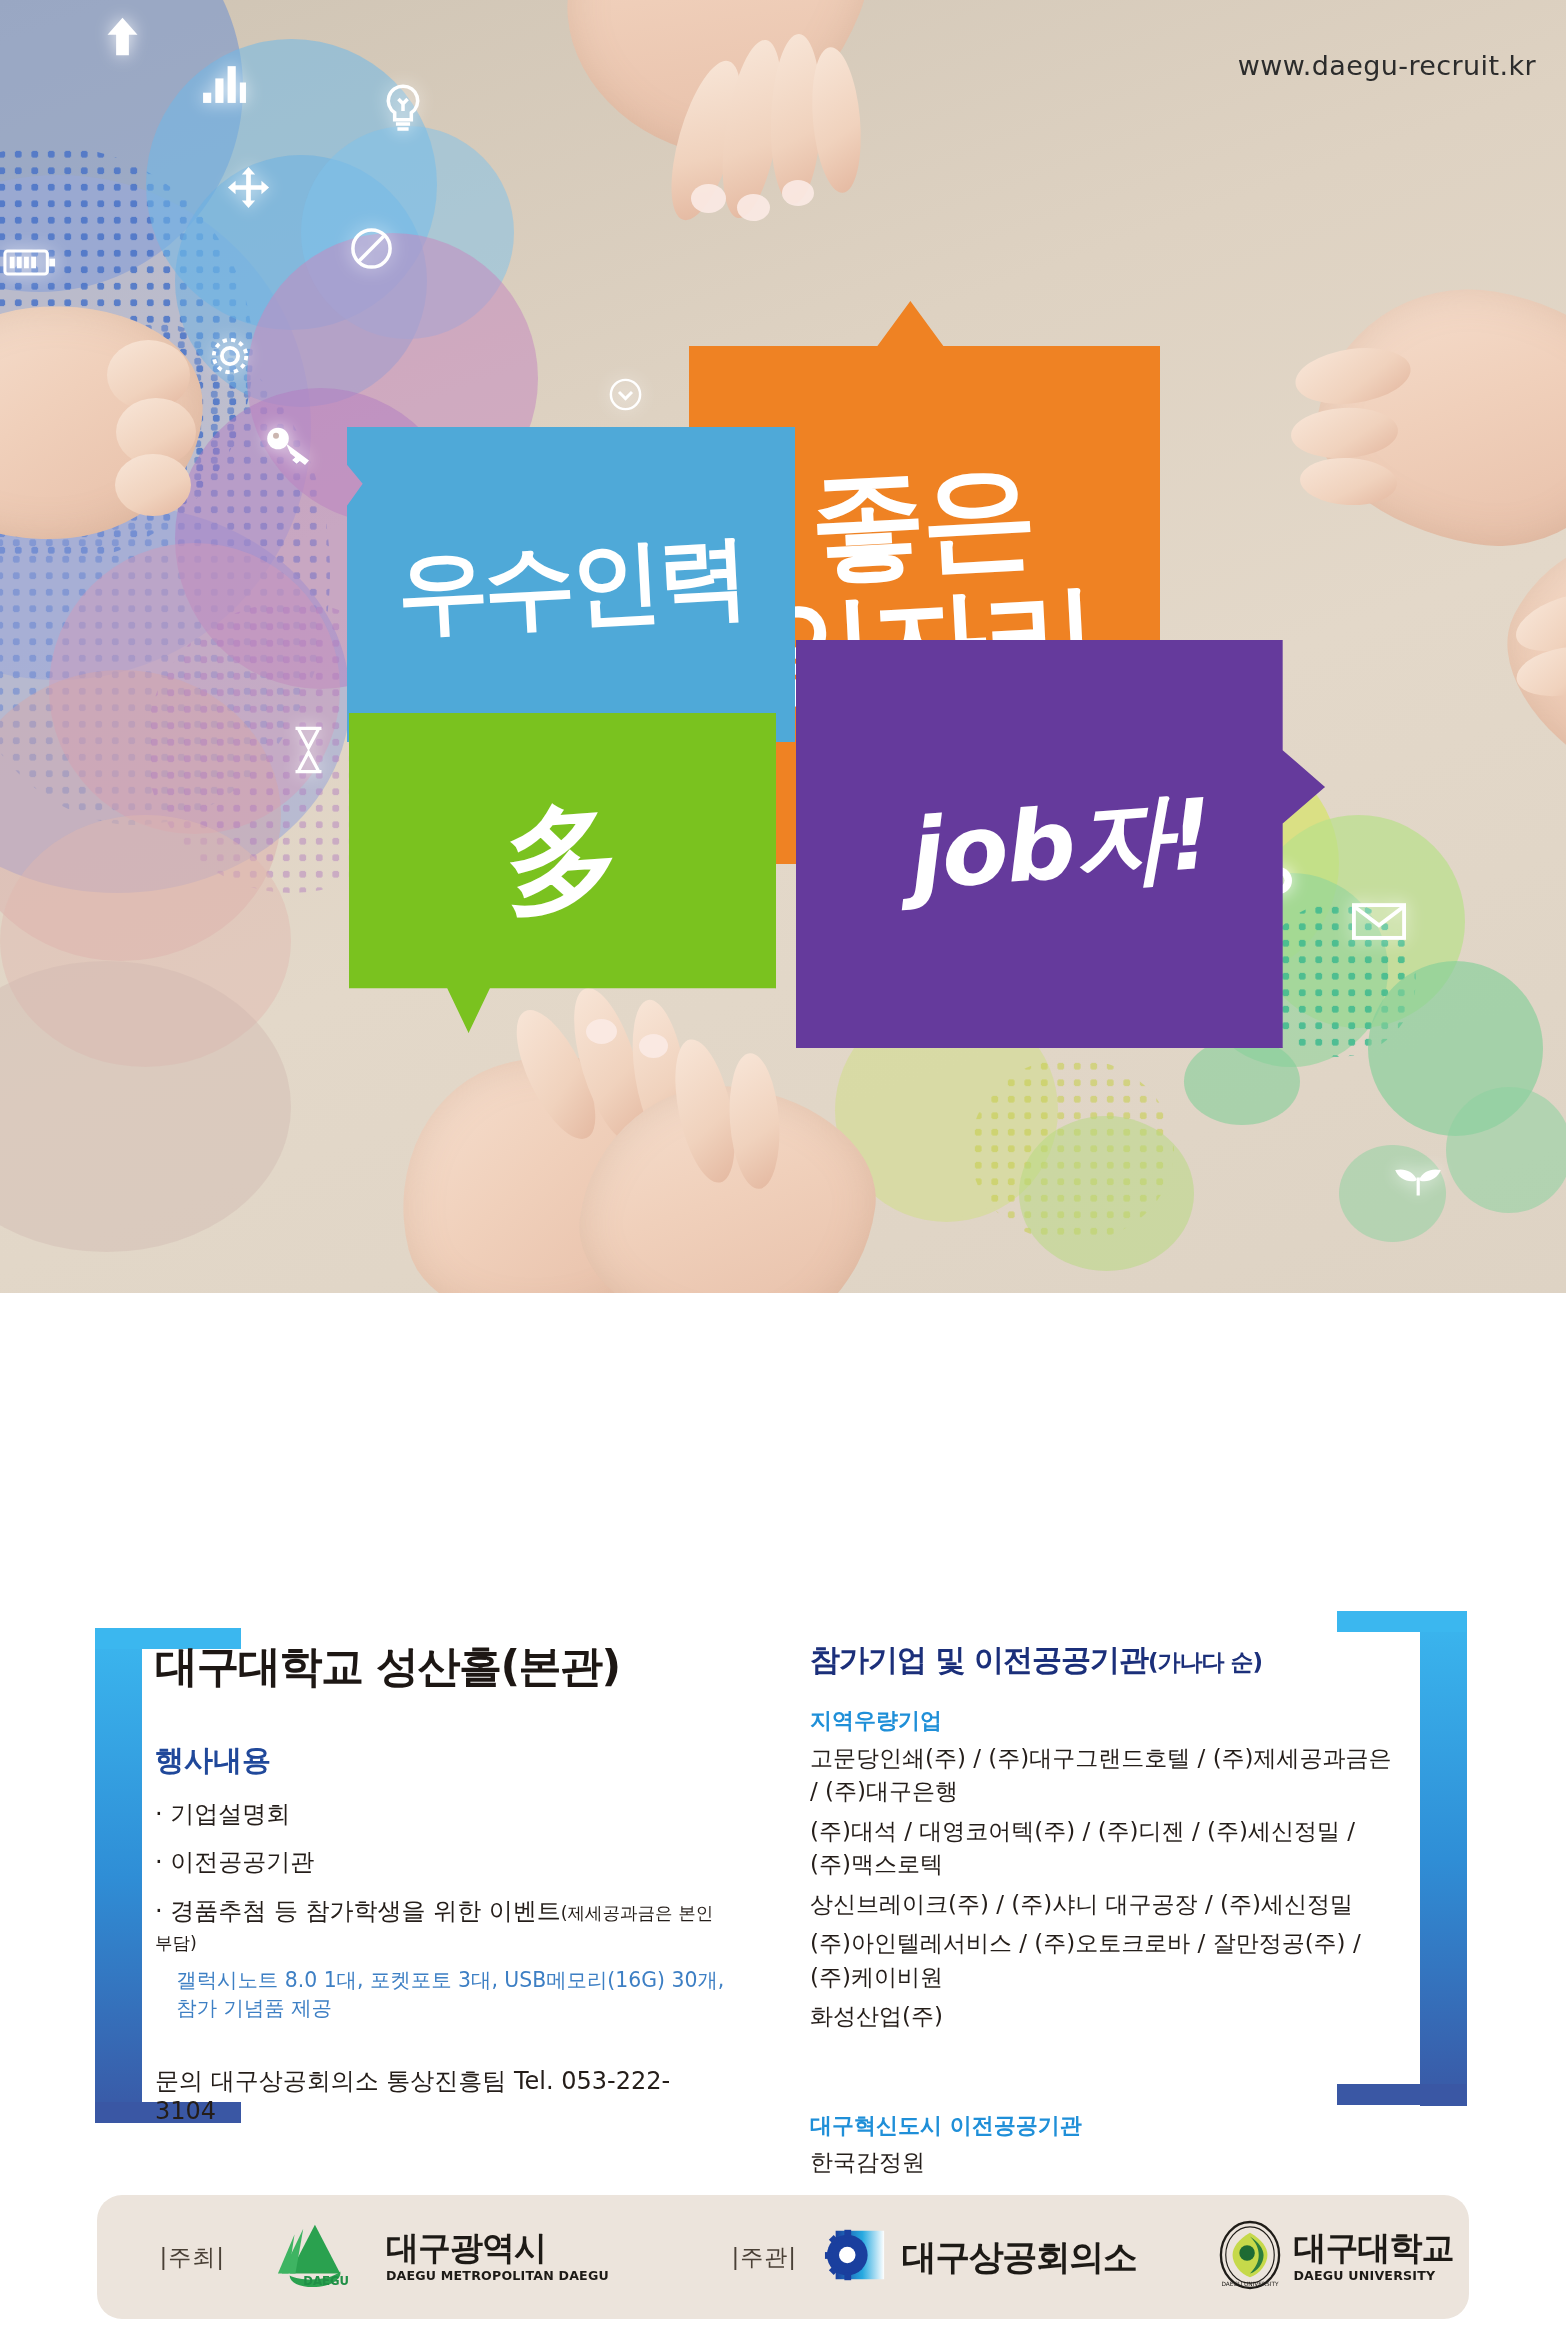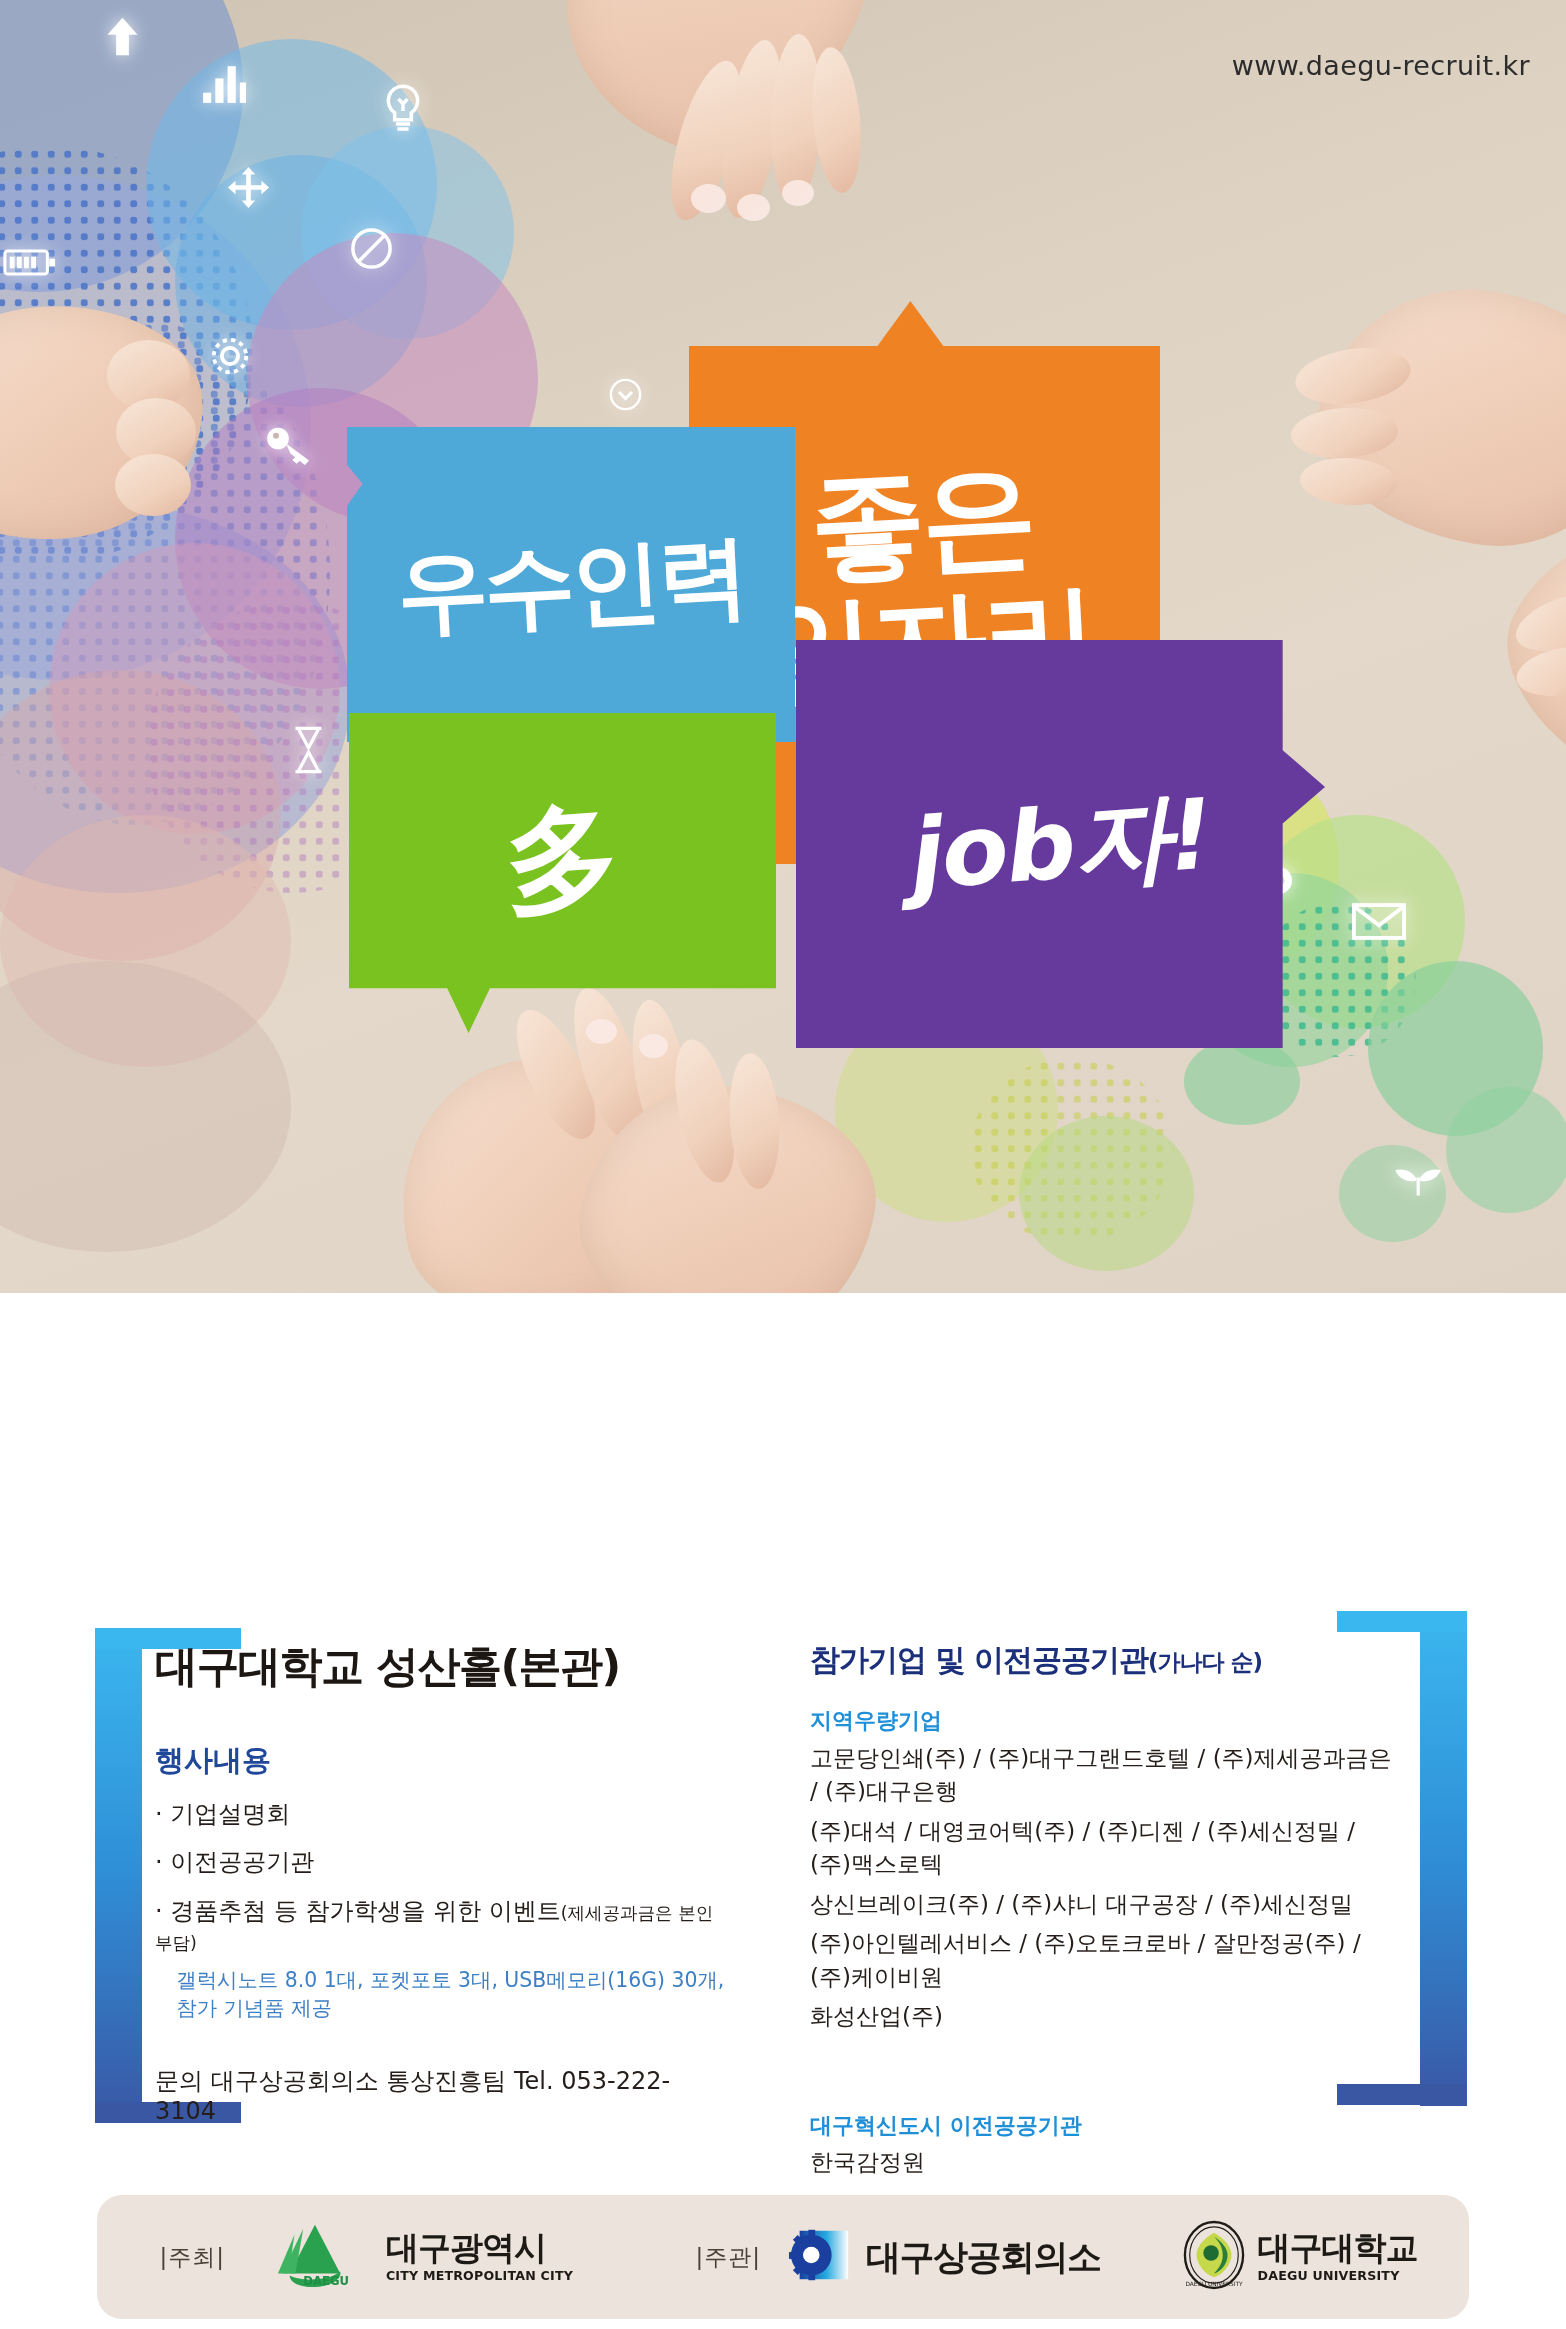--- a/index.html
+++ b/index.html
@@ -34,21 +34,21 @@
   #bub-orange{background:#ef8223;
       clip-path:polygon(0% 8%,40% 8%,47% 0%,54% 8%,100% 8%,100% 100%,0% 100%);
       box-shadow:5.8px 6.8px 10.7px rgba(60,45,35,.25);}
   #bub-purple{background:#653a9c;
       clip-path:polygon(0% 0%,92% 0%,92% 27%,100% 36%,92% 45%,92% 100%,0% 100%);
       box-shadow:5.8px 6.8px 10.7px rgba(60,45,35,.25);}
   #bub-green{background:#7ac21f;
       clip-path:polygon(0% 0%,100% 0%,100% 86%,33% 86%,28% 100%,23% 86%,0% 86%);
       box-shadow:5.8px 6.8px 10.7px rgba(60,45,35,.25);}
 
-  #site-url{position:absolute;right:36px;top:50px;font-size:27px;color:#2c2c2c;
+  #site-url{position:absolute;right:30px;top:50px;font-size:27px;color:#2c2c2c;
             font-family:"DejaVu Sans","Liberation Sans",sans-serif;letter-spacing:0.4px;}
 
   
   #title{position:absolute;left:0;top:1327px;width:1566px;height:213px;}
 
   
   #frame-l{position:absolute;left:95px;top:1628px;width:47px;height:495px;
      background:linear-gradient(180deg,#3bb7ef 0%,#2f8ed6 50%,#3a57a4 100%);}
   #frame-l-top{position:absolute;left:95px;top:1628px;width:146px;height:21.3px;
      background:#3bb7ef;}
@@ -342,21 +342,21 @@
         <svg width="76" height="72" viewBox="0 0 78 74">
           <path fill="#2aa14f" d="M42 6 16 56h52z"></path>
           <path fill="#3eb462" d="M30 10 8 56h14z"></path>
           <path fill="#3eb462" d="M21 16 4 56h11z"></path>
           <path fill="#2aa14f" d="M16 58c12 6 40 6 52-4 2 8-10 16-28 16-14 0-24-5-24-12z"></path>
           <text x="30" y="68" font-family="DejaVu Sans, sans-serif" font-size="12" font-weight="bold" fill="#1f8f46">DAEGU</text>
         </svg>
       </div>
       <div>
         <div class="fo-name" style="font-size:33px;letter-spacing:-1px;">대구광역시</div>
-        <div class="fo-en">CITY METROPOLITAN CITY</div>
+        <div class="fo-en">DAEGU METROPOLITAN DAEGU</div>
       </div>
     </div>
 
     <div class="fo-grp" style="margin-left:109px;">
       <div class="fo-tag">|주관|</div>
       <div style="margin:0 11.6px;">
         <svg width="68" height="64" viewBox="0 0 70 66">
           <defs>
             <linearGradient id="gg" x1="0" y1="0" x2="1" y2="0">
               <stop offset="0%" stop-color="#1a3f9e"></stop>

